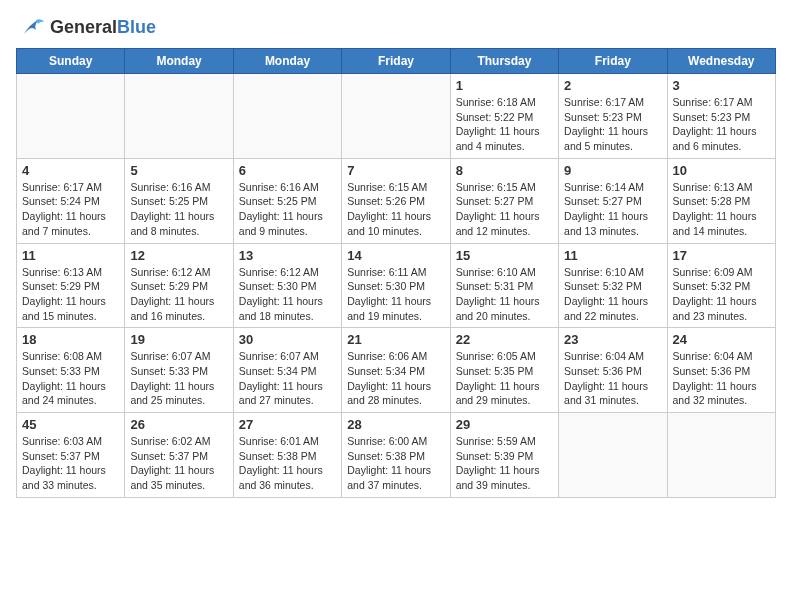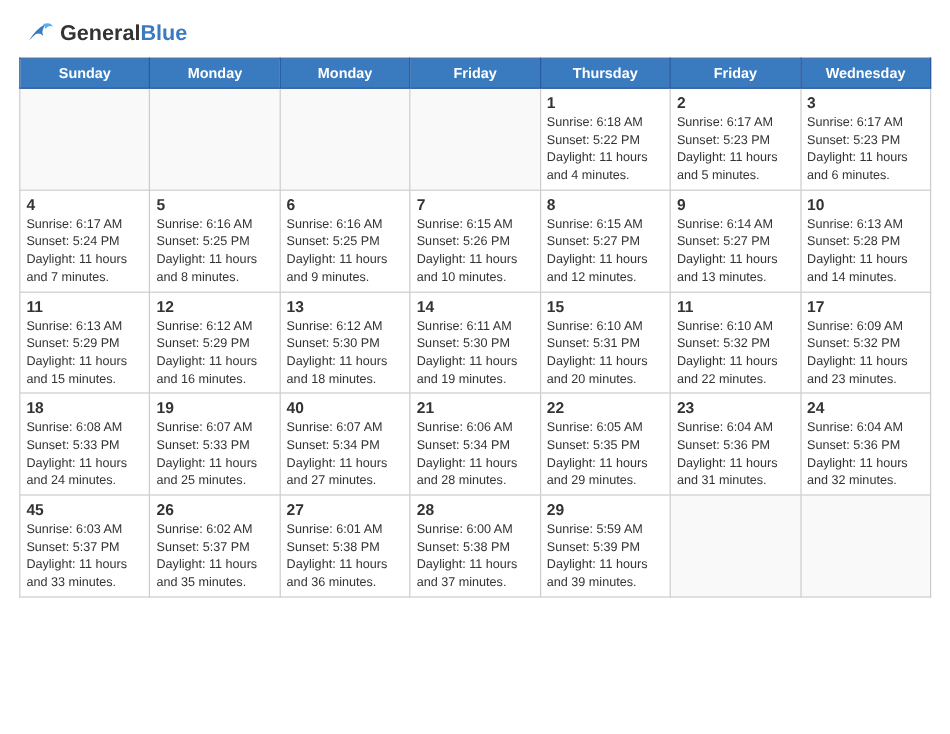--- a/index.html
+++ b/index.html
@@ -188,21 +188,21 @@
       <tr>
         <td>
           <div class="day-number">18</div>
           <div class="day-info">Sunrise: 6:08 AM<br>Sunset: 5:33 PM<br>Daylight: 11 hours and 24 minutes.</div>
         </td>
         <td>
           <div class="day-number">19</div>
           <div class="day-info">Sunrise: 6:07 AM<br>Sunset: 5:33 PM<br>Daylight: 11 hours and 25 minutes.</div>
         </td>
         <td>
-          <div class="day-number">40</div>
+          <div class="day-number">30</div>
           <div class="day-info">Sunrise: 6:07 AM<br>Sunset: 5:34 PM<br>Daylight: 11 hours and 27 minutes.</div>
         </td>
         <td>
           <div class="day-number">21</div>
           <div class="day-info">Sunrise: 6:06 AM<br>Sunset: 5:34 PM<br>Daylight: 11 hours and 28 minutes.</div>
         </td>
         <td>
           <div class="day-number">22</div>
           <div class="day-info">Sunrise: 6:05 AM<br>Sunset: 5:35 PM<br>Daylight: 11 hours and 29 minutes.</div>
         </td>

